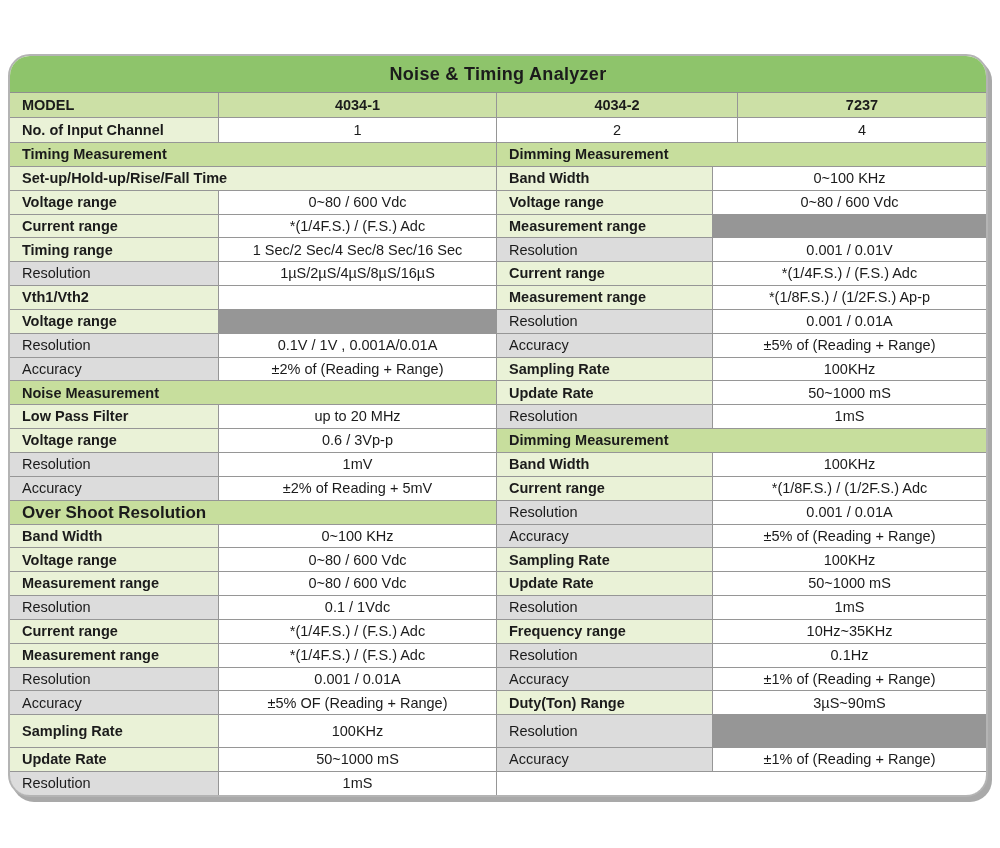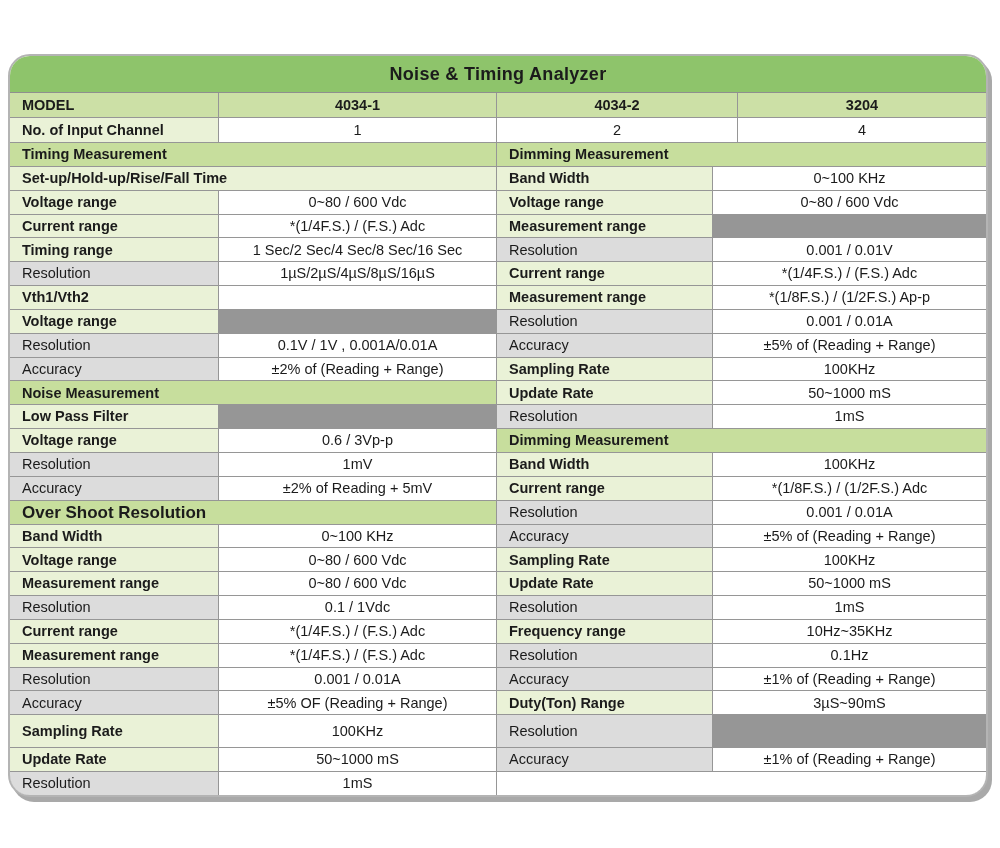--- a/index.html
+++ b/index.html
@@ -67,21 +67,21 @@
 
 <div class="card">
   <div class="title-bar">
     <span>Noise &amp; Timing Analyzer</span>
   </div>
 
   <div class="model-grid">
     <div class="cell model-label">MODEL</div>
     <div class="cell model-val">4034-1</div>
     <div class="cell model-val">4034-2</div>
-    <div class="cell model-val">3204</div>
+    <div class="cell model-val">7237</div>
 
     <div class="cell input-label">No. of Input Channel</div>
     <div class="cell value">1</div>
     <div class="cell value">2</div>
     <div class="cell value">4</div>
   </div>
 
   <div class="spec-grid" id="spec-grid">
       <div class="cell section" style="grid-area: 1 / 1 / auto / span 2;">Timing Measurement</div>
       <div class="cell spanrow" style="grid-area: 2 / 1 / auto / span 2;">Set-up/Hold-up/Rise/Fall Time</div>
@@ -95,20 +95,21 @@
       <div class="cell value" style="grid-area: 6 / 2;">1µS/2µS/4µS/8µS/16µS</div>
       <div class="cell label green" style="grid-area: 7 / 1;">Vth1/Vth2</div>
       <div class="cell value" style="grid-area: 7 / 2;"></div>
       <div class="cell label green" style="grid-area: 8 / 1;">Voltage range</div>
       <div class="cell label gray" style="grid-area: 9 / 1;">Resolution</div>
       <div class="cell value" style="grid-area: 9 / 2;">0.1V / 1V , 0.001A/0.01A</div>
       <div class="cell label gray" style="grid-area: 10 / 1;">Accuracy</div>
       <div class="cell value" style="grid-area: 10 / 2;">±2% of (Reading + Range)</div>
       <div class="cell label green" style="grid-area: 12 / 1;">Low Pass Filter</div>
       <div class="cell section" style="grid-area: 11 / 1 / auto / span 2;">Noise Measurement</div>
+      <div class="cell value" style="grid-area: 12 / 2;">up to 20 MHz</div>
       <div class="cell label green" style="grid-area: 13 / 1;">Voltage range</div>
       <div class="cell value" style="grid-area: 13 / 2;">0.6 / 3Vp-p</div>
       <div class="cell label gray" style="grid-area: 14 / 1;">Resolution</div>
       <div class="cell value" style="grid-area: 14 / 2;">1mV</div>
       <div class="cell label gray" style="grid-area: 15 / 1;">Accuracy</div>
       <div class="cell value" style="grid-area: 15 / 2;">±2% of Reading + 5mV</div>
       <div class="cell section-large" style="grid-area: 16 / 1 / auto / span 2;">Over Shoot Resolution</div>
       <div class="cell label green" style="grid-area: 17 / 1;">Band Width</div>
       <div class="cell value" style="grid-area: 17 / 2;">0~100 KHz</div>
       <div class="cell label green" style="grid-area: 18 / 1;">Voltage range</div>

